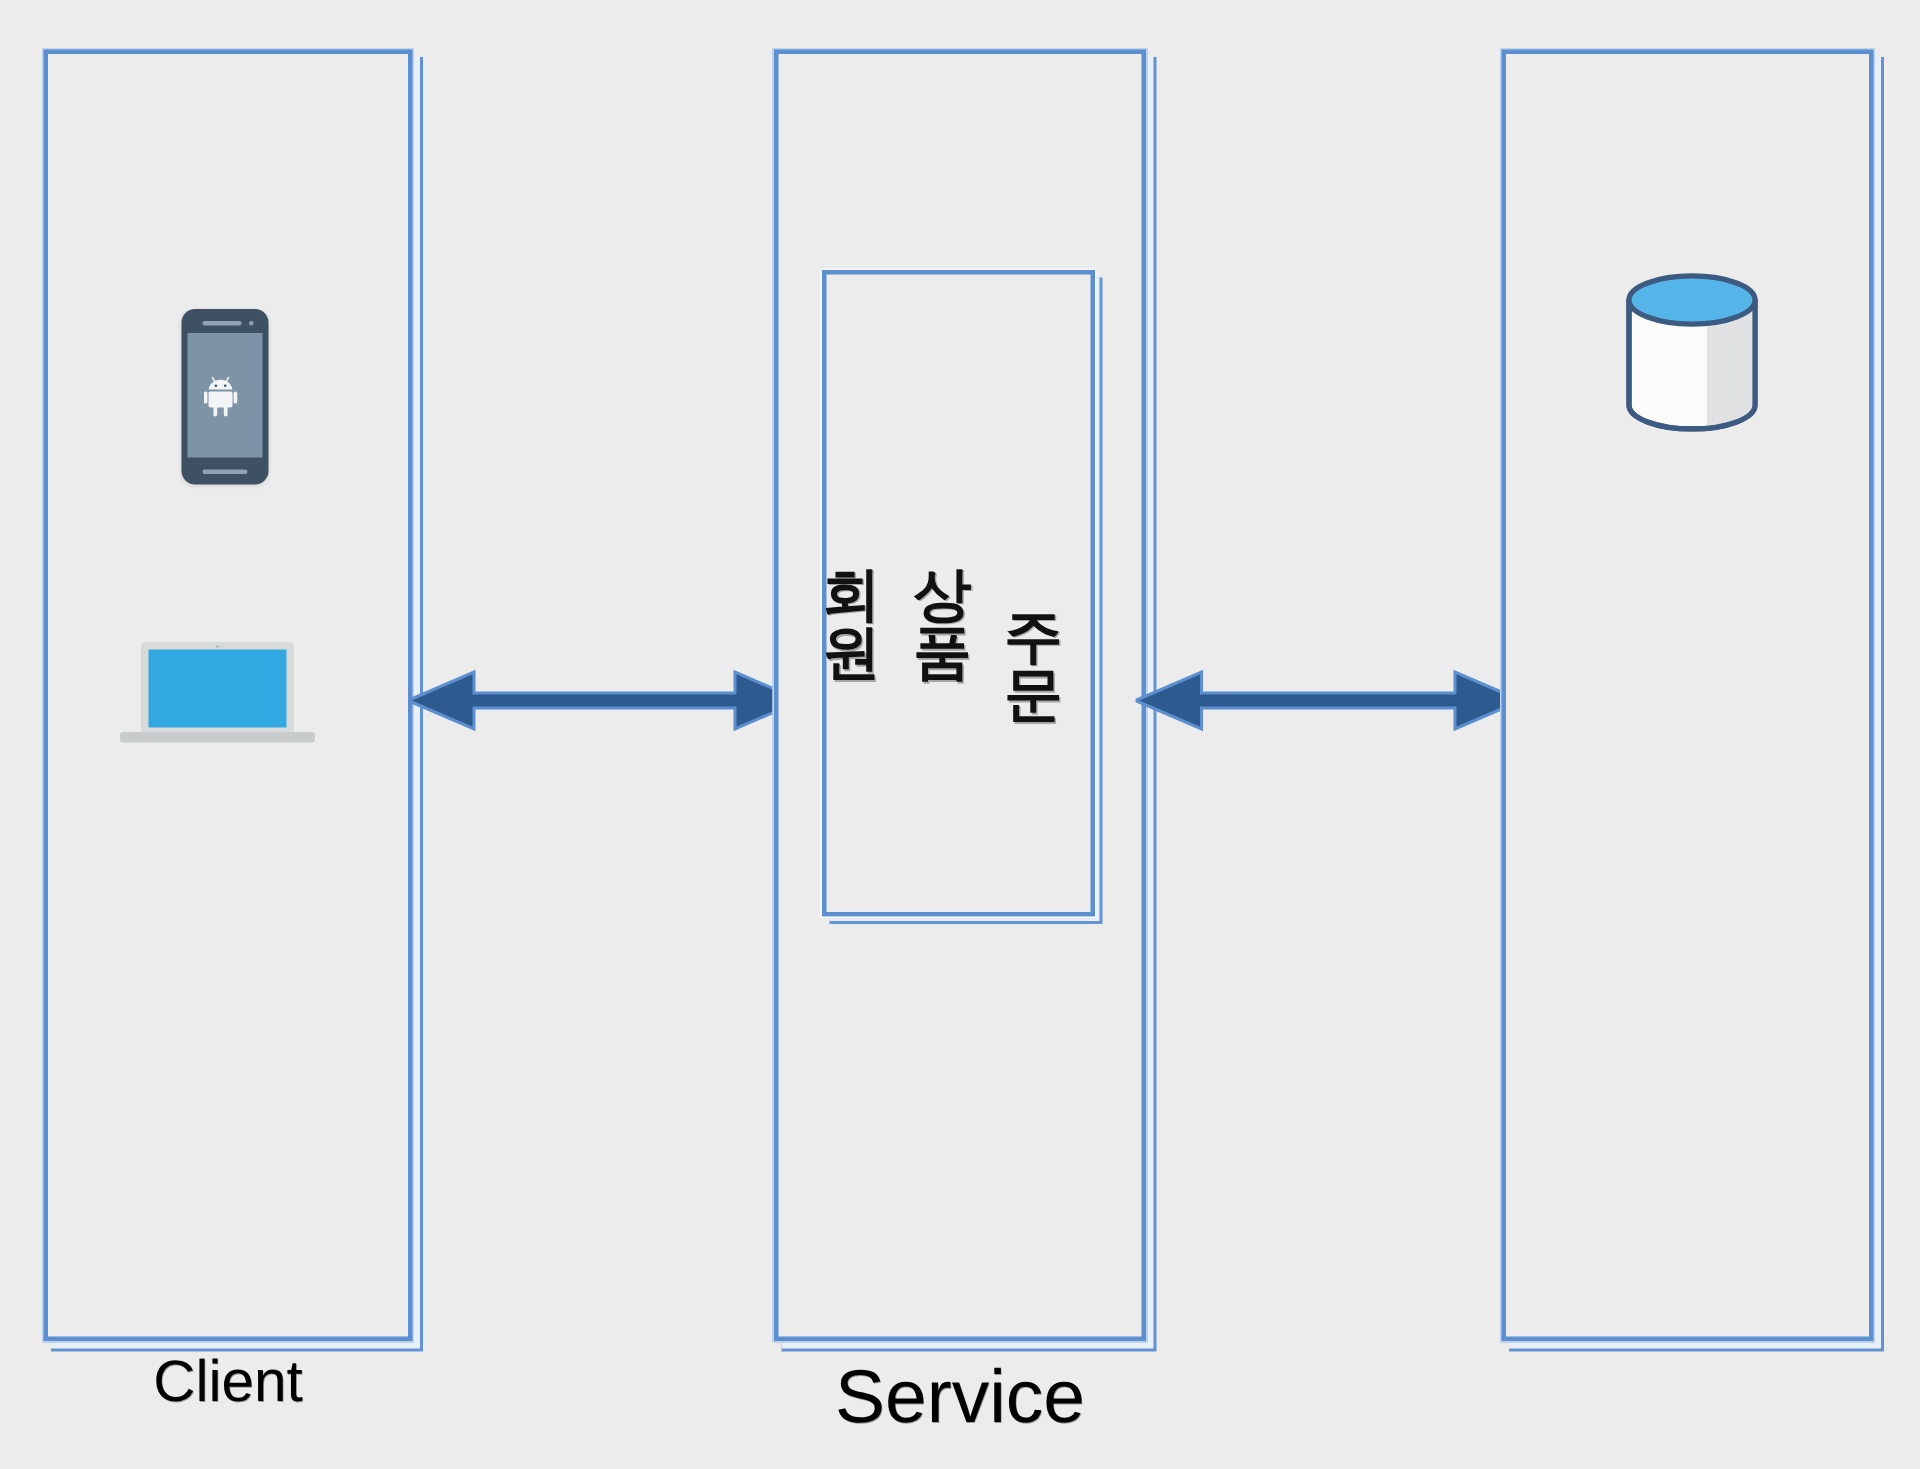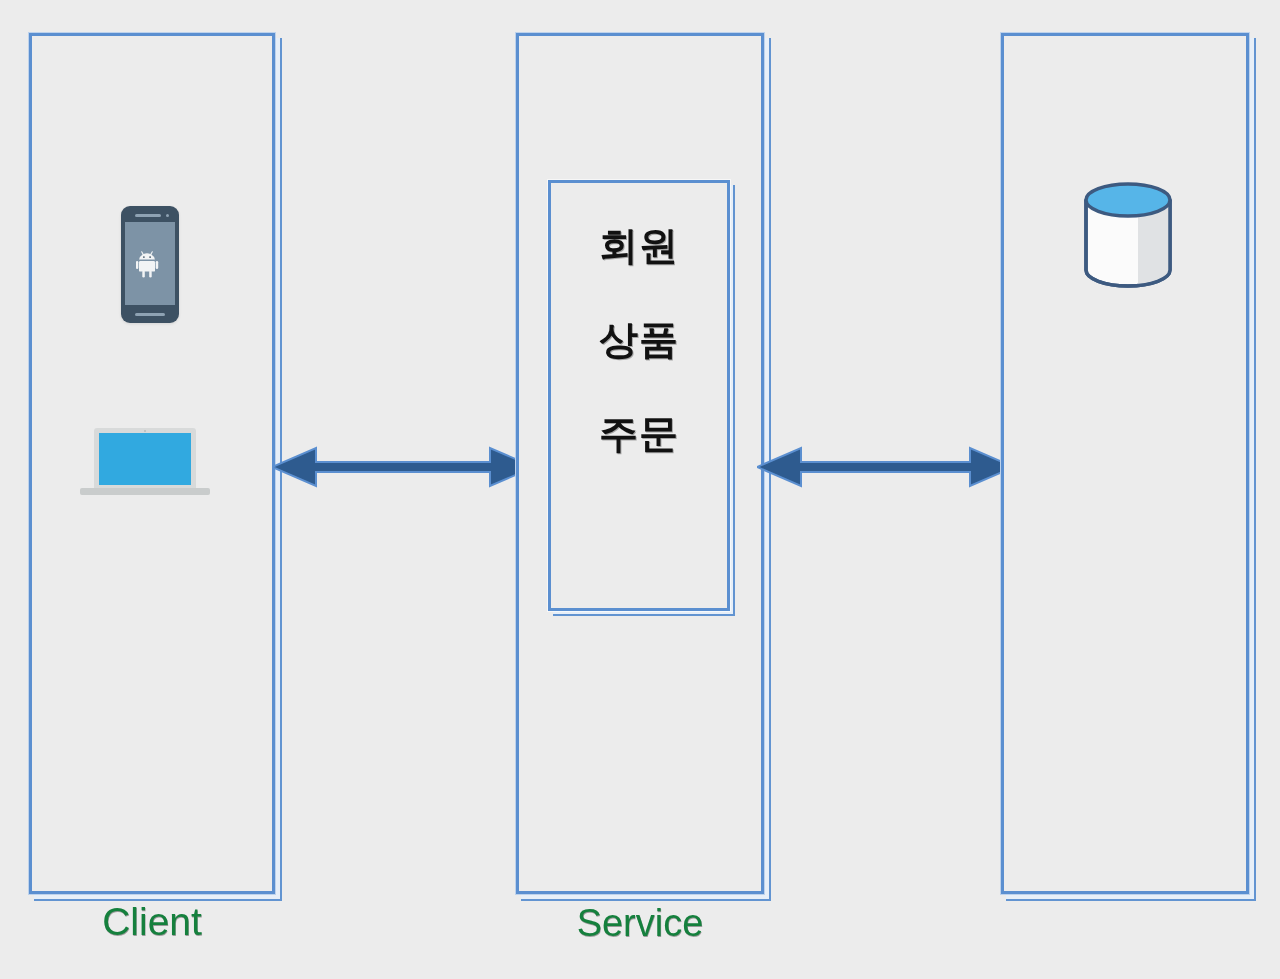--- a/index.html
+++ b/index.html
@@ -43,38 +43,37 @@
     left: 548px; top: 180px; width: 182px; height: 431px;
     border-width: 3px;
     box-shadow: 4px 4px 0 -1px rgba(255,255,255,0.85),
                 5px 5px 0 0 rgba(91,143,208,0.95);
   }
 
   
   .caption {
     position: absolute;
     text-align: center;
-    color: #15803d;
+    color: #000000;
     font-weight: 400;
     white-space: nowrap;
     text-shadow: 0.5px 0.5px 0 rgba(0,0,0,0.35);
   }
   .cap-client  { left: 28px;  top: 900px; width: 248px; font-size: 39px; }
-  .cap-service { left: 515px; top: 902px; width: 250px; font-size: 38px; }
+  .cap-service { left: 515px; top: 902px; width: 250px; font-size: 50px; }
   .cap-data    { left: 990px; top: 908px; width: 270px; font-size: 41px; }
 
   
   .svc-list {
     position: absolute;
     left: 548px;
     top: 180px;
     width: 182px;
     height: 481px;
     display: flex;
-    flex-direction: column;
     justify-content: flex-start;
     align-items: center;
     padding-top: 46px;
     box-sizing: border-box;
   }
   .svc-item {
     font-size: 39px;
     font-weight: 700;
     color: #111;
     line-height: 1;

